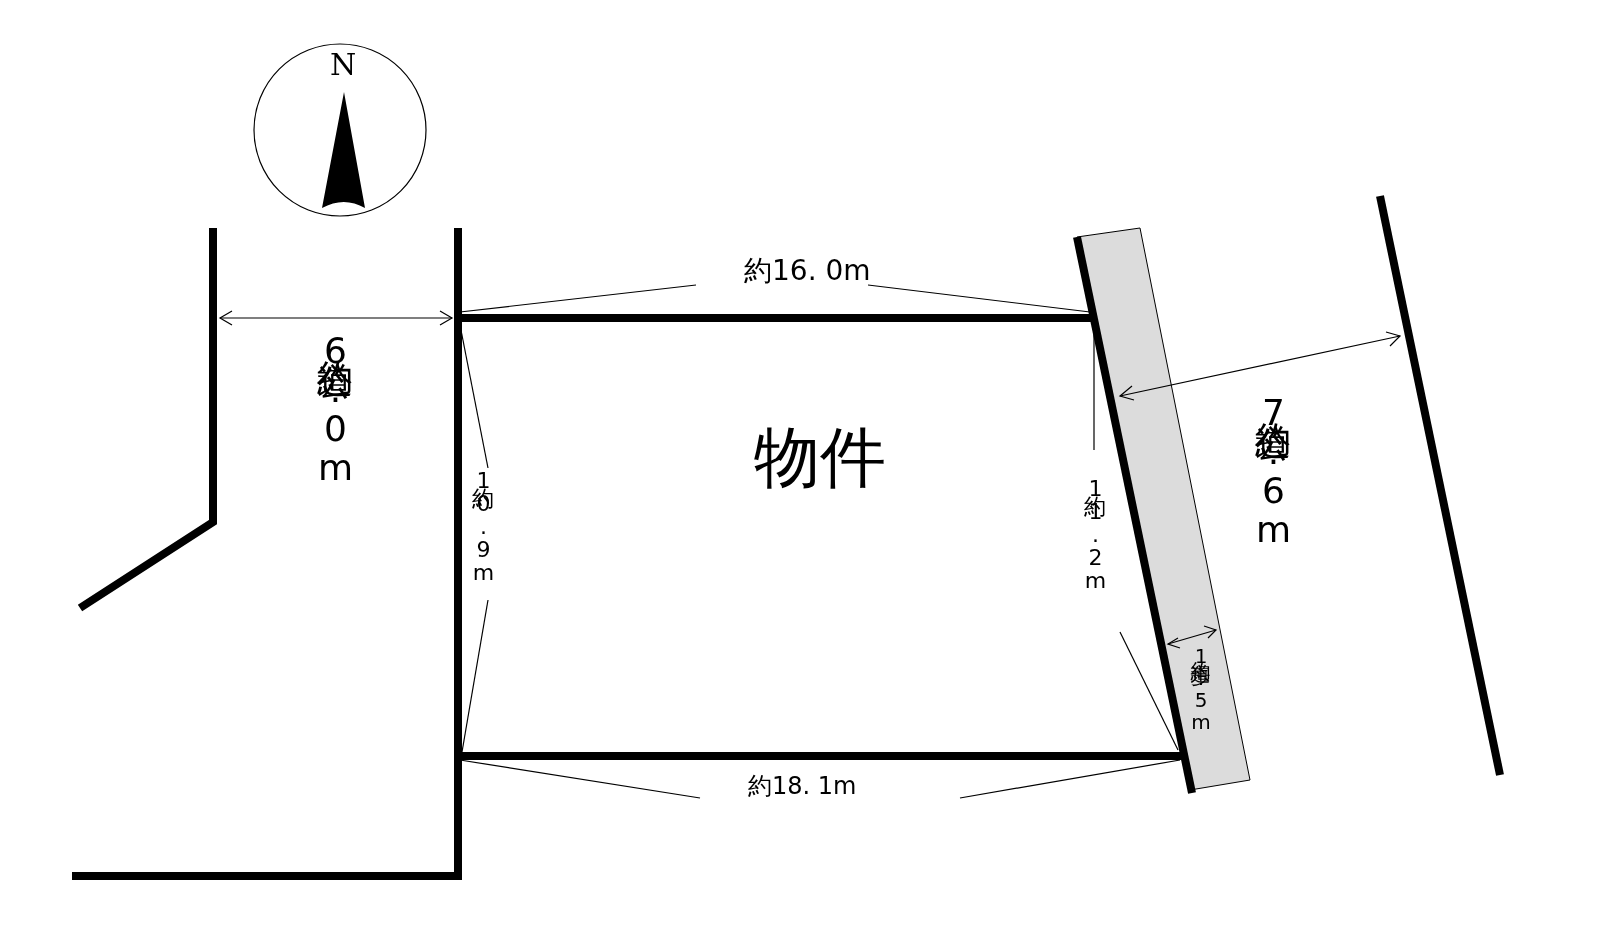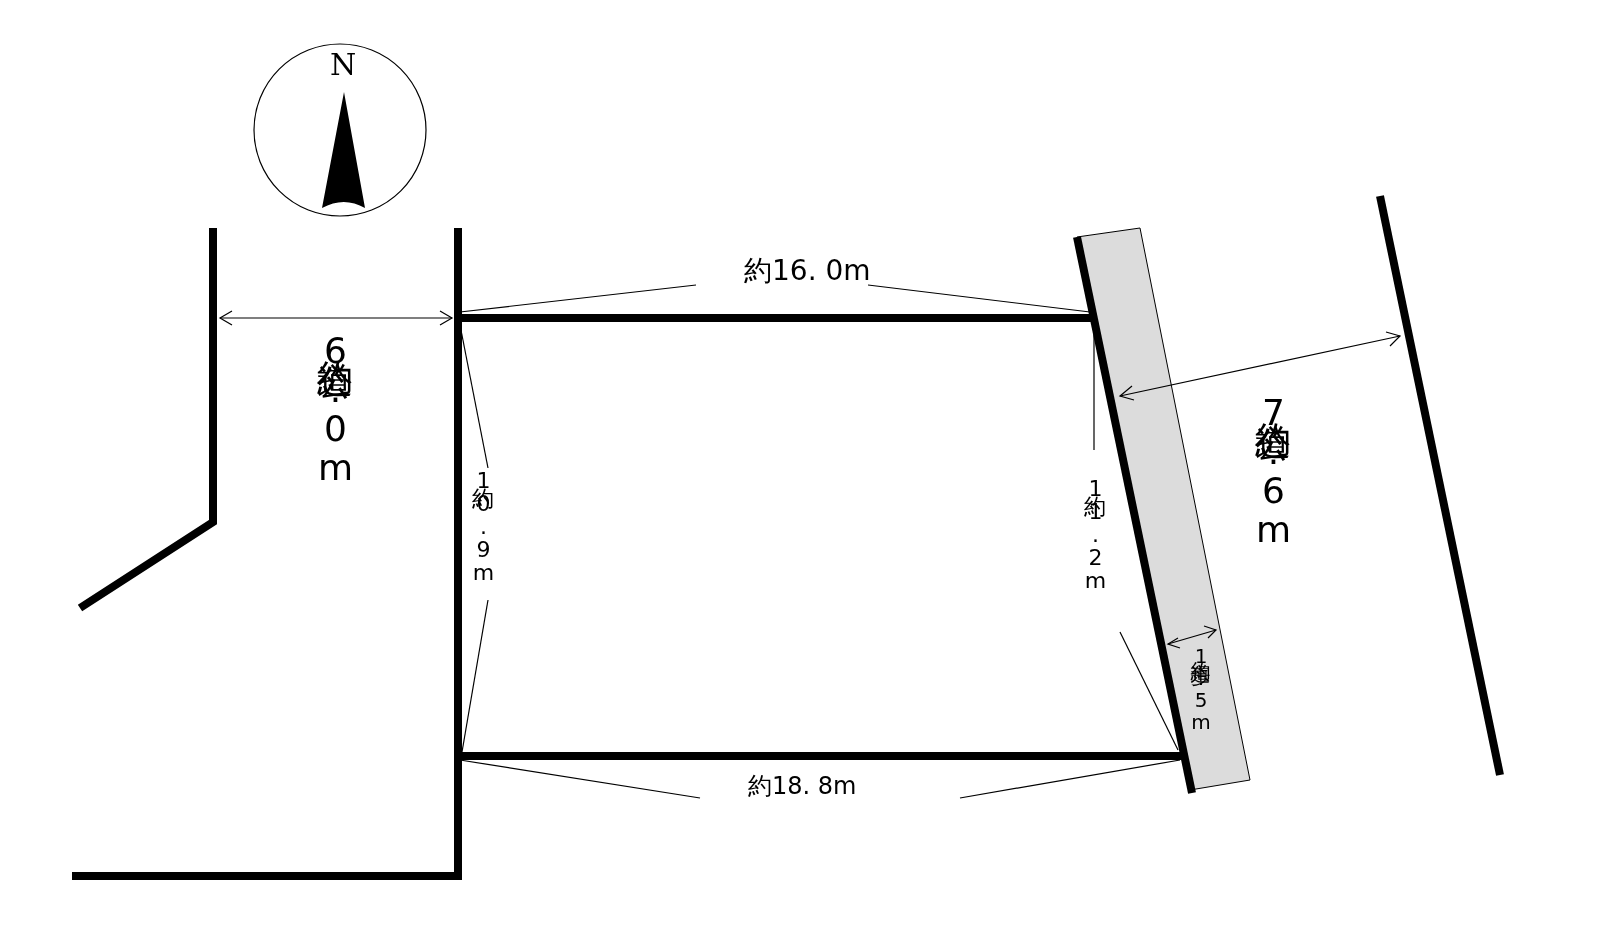--- a/index.html
+++ b/index.html
@@ -55,21 +55,22 @@
 
     <line x1="1168" y1="644" x2="1216" y2="630"></line>
     <polyline points="1178,638 1168,644 1180,648"></polyline>
     <polyline points="1204,626 1216,630 1208,638"></polyline>
   </g>
 </svg>
 
 <div class="lbl" style="left:330px;top:47px;font-family:'DejaVu Serif',serif;font-size:30px;">N</div>
 
 <div class="center-title">
+  <div>物件</div>
 </div>
 
 <div class="lbl" style="left:708px;top:252px;font-size:28px;margin-left:36px;">約16. 0m</div>
-<div class="lbl" style="left:748px;top:770px;font-size:24px;">約18. 8m</div>
+<div class="lbl" style="left:748px;top:770px;font-size:24px;">約18. 1m</div>
 <div class="lbl vert" style="left:468px;top:470px;font-size:22px;">約10.9m</div>
 <div class="lbl vert" style="left:1080px;top:478px;font-size:22px;">約11.2m</div>
 <div class="lbl vert" style="left:310px;top:336px;font-size:36px;">公道約6.0m</div>
 <div class="lbl vert" style="left:1248px;top:398px;font-size:36px;">公道約7.6m</div>
 <div class="lbl vert" style="left:1188px;top:650px;font-size:20px;">歩道約1.5m</div>
 
 </body></html>

